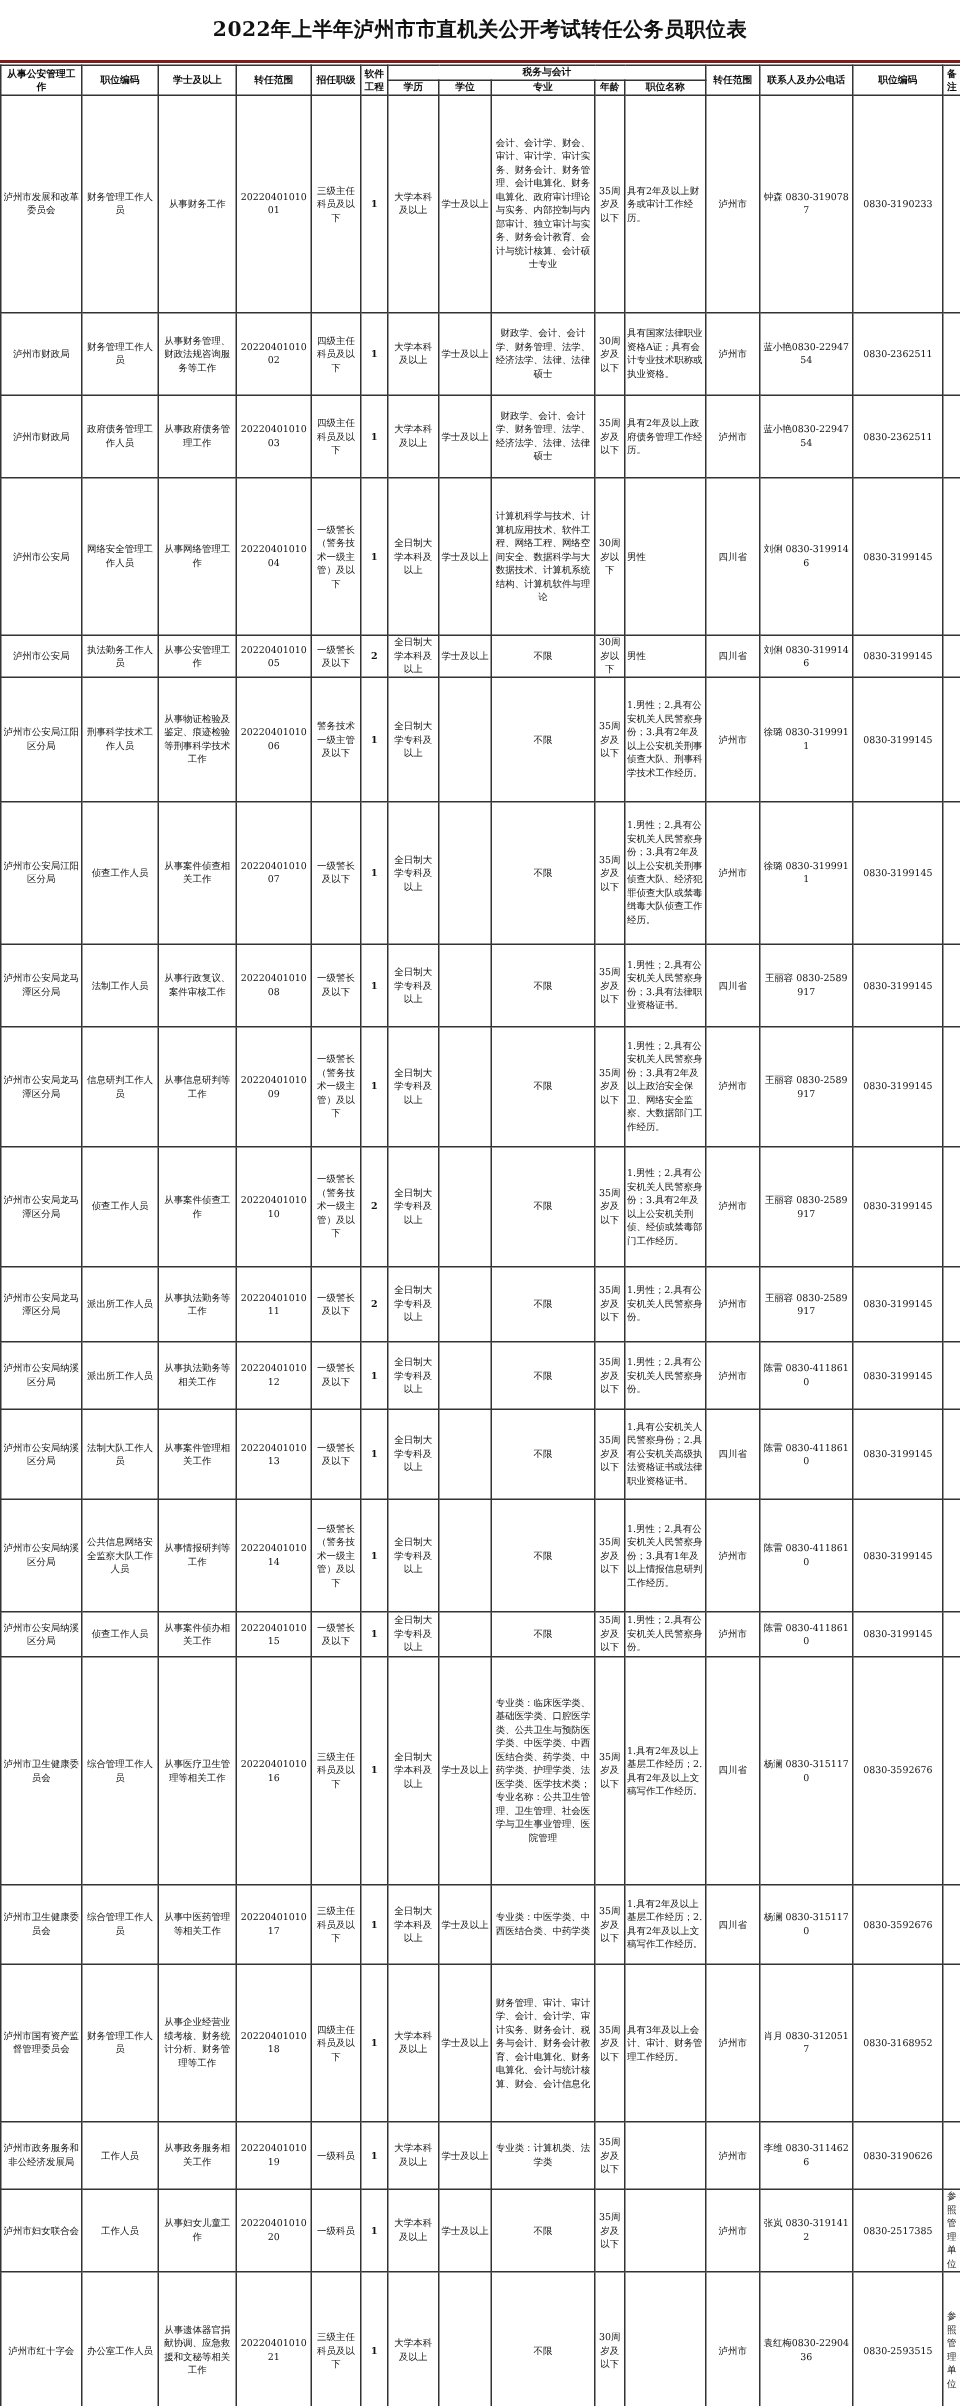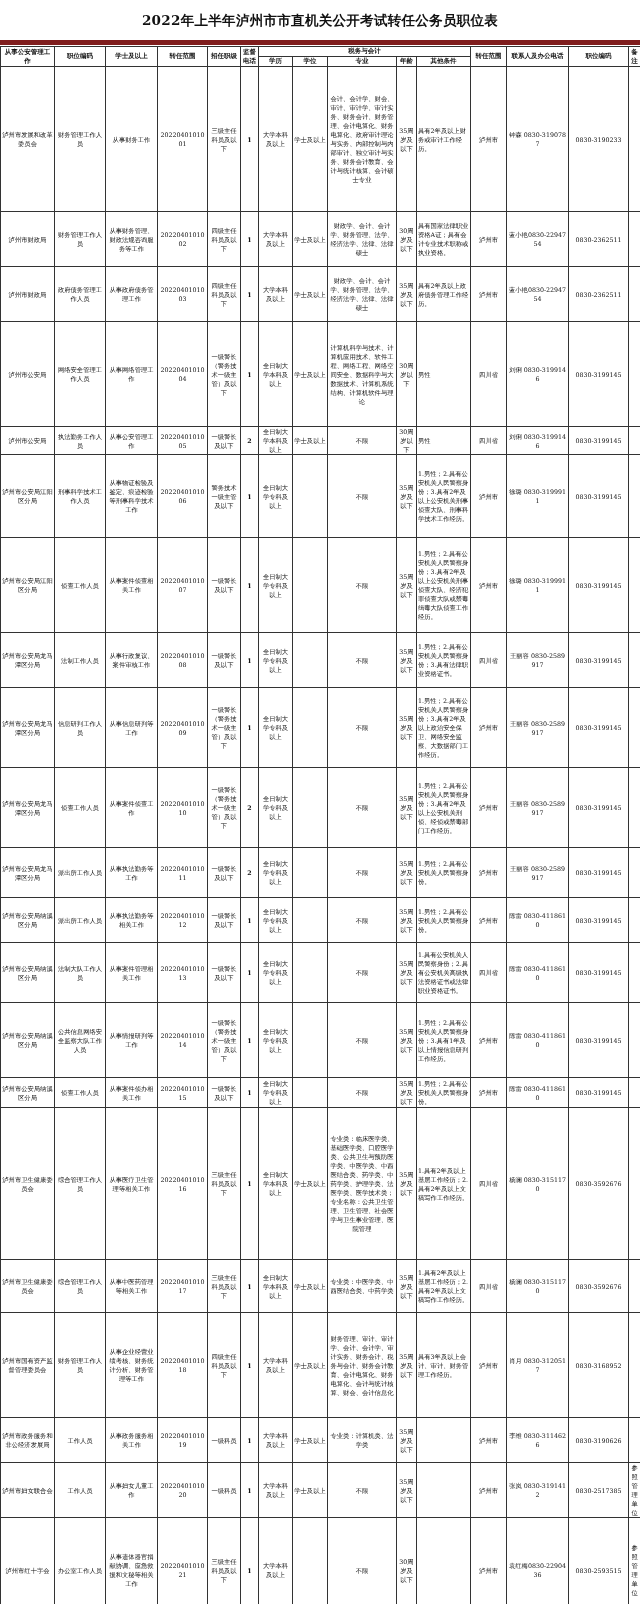--- a/index.html
+++ b/index.html
@@ -1,18 +1,18 @@
 <!DOCTYPE html>
 <html><head>
 <meta charset="utf-8">
 <style>
   html,body{margin:0;padding:0;background:#fff;}
   body{width:640px;height:1604px;overflow:hidden;font-family:"DejaVu Serif","Liberation Serif",serif;color:#111;}
   .wrap{position:relative;width:640px;}
-  .title{height:40px;line-height:40px;text-align:center;font-size:13.5px;font-weight:bold;letter-spacing:0.3px;border-bottom:5px solid #7f1d1d;}
+  .title{height:40px;line-height:40px;text-align:center;font-size:13.5px;font-weight:bold;letter-spacing:0.3px;border-bottom:2px solid #7f1d1d;}
   table{border-collapse:collapse;table-layout:fixed;width:640px;margin-top:1px;}
   td,th{border:1px solid #333;font-size:6.3px;line-height:9px;text-align:center;vertical-align:middle;padding:0 1px;word-break:break-all;overflow:hidden;}
   th{font-weight:bold;font-size:6.5px;line-height:9px;}
   td.left{text-align:left;}
   td.bold{font-weight:bold;}
   .h-top{height:10px;}
   .h-sub{height:10px;}
 </style>
 </head>
 <body>
@@ -37,33 +37,33 @@
         <col style="width:60px">
         <col style="width:12px">
     </colgroup>
     <thead>
       <tr class="h-top">
         <th rowspan="2">从事公安管理工作</th>
         <th rowspan="2">职位编码</th>
         <th rowspan="2">学士及以上</th>
         <th rowspan="2">转任范围</th>
         <th rowspan="2">招任职级</th>
-        <th rowspan="2">监督电话</th>
+        <th rowspan="2">软件工程</th>
         <th colspan="5">税务与会计</th>
         <th rowspan="2">转任范围</th>
         <th rowspan="2">联系人及办公电话</th>
         <th rowspan="2">职位编码</th>
         <th rowspan="2">备注</th>
       </tr>
       <tr class="h-sub">
         <th>学历</th>
         <th>学位</th>
         <th>专业</th>
         <th>年龄</th>
-        <th>其他条件</th>
+        <th>职位名称</th>
       </tr>
     </thead>
     <tbody id="tbody">
         <tr style="height: 145px;">
           <td>泸州市发展和改革委员会</td>
           <td>财务管理工作人员</td>
           <td>从事财务工作</td>
           <td>2022040101001</td>
           <td>三级主任科员及以下</td>
           <td class="bold">1</td>

